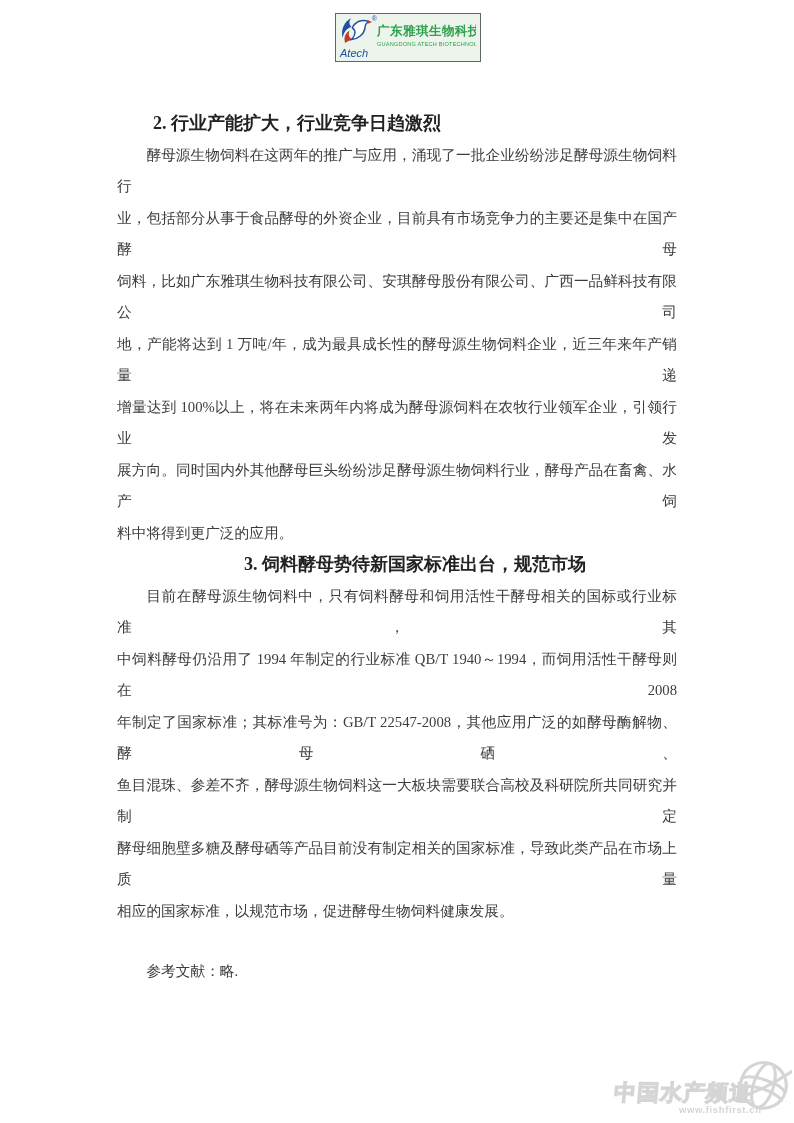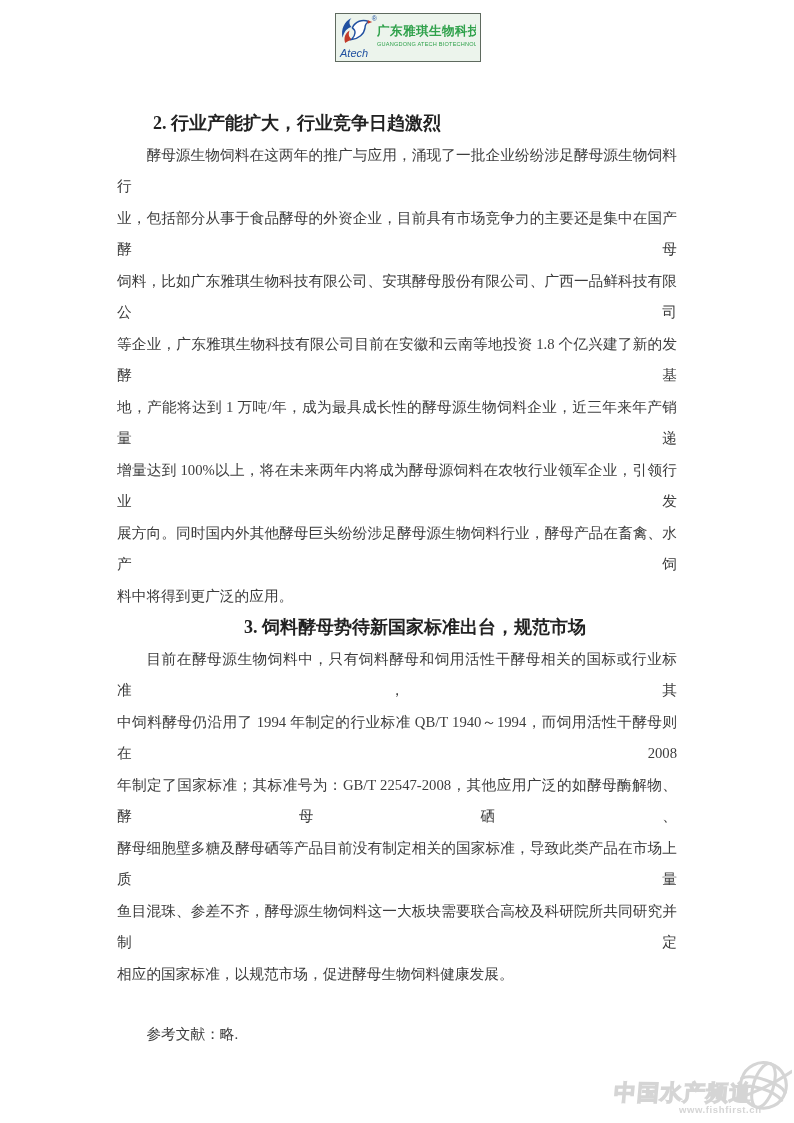--- a/index.html
+++ b/index.html
@@ -112,31 +112,30 @@
       <div class="company-cn">广东雅琪生物科技有限公司</div>
       <div class="company-en">GUANGDONG ATECH BIOTECHNOLOGY CO., LTD.</div>
     </div>
   </div>
 
   <div class="doc-body">
       <div class="doc-heading">2. 行业产能扩大，行业竞争日趋激烈</div>
       <div class="doc-line indent justify">酵母源生物饲料在这两年的推广与应用，涌现了一批企业纷纷涉足酵母源生物饲料行</div>
       <div class="doc-line justify">业，包括部分从事于食品酵母的外资企业，目前具有市场竞争力的主要还是集中在国产酵母</div>
       <div class="doc-line justify">饲料，比如广东雅琪生物科技有限公司、安琪酵母股份有限公司、广西一品鲜科技有限公司</div>
-      <div class="doc-line justify">等企业，广东雅琪生物科技有限公司目前在安徽和云南等地投资 1.8 个亿兴建了新的发酵基</div>
       <div class="doc-line justify">地，产能将达到 1 万吨/年，成为最具成长性的酵母源生物饲料企业，近三年来年产销量递</div>
       <div class="doc-line justify">增量达到 100%以上，将在未来两年内将成为酵母源饲料在农牧行业领军企业，引领行业发</div>
       <div class="doc-line justify">展方向。同时国内外其他酵母巨头纷纷涉足酵母源生物饲料行业，酵母产品在畜禽、水产饲</div>
       <div class="doc-line">料中将得到更广泛的应用。</div>
       <div class="doc-heading tight">3. 饲料酵母势待新国家标准出台，规范市场</div>
       <div class="doc-line indent justify">目前在酵母源生物饲料中，只有饲料酵母和饲用活性干酵母相关的国标或行业标准，其</div>
       <div class="doc-line justify">中饲料酵母仍沿用了 1994 年制定的行业标准 QB/T 1940～1994，而饲用活性干酵母则在 2008</div>
       <div class="doc-line justify">年制定了国家标准；其标准号为：GB/T 22547-2008，其他应用广泛的如酵母酶解物、酵母硒、</div>
+      <div class="doc-line justify">鱼目混珠、参差不齐，酵母源生物饲料这一大板块需要联合高校及科研院所共同研究并制定</div>
       <div class="doc-line justify">酵母细胞壁多糖及酵母硒等产品目前没有制定相关的国家标准，导致此类产品在市场上质量</div>
-      <div class="doc-line justify">鱼目混珠、参差不齐，酵母源生物饲料这一大板块需要联合高校及科研院所共同研究并制定</div>
       <div class="doc-line">相应的国家标准，以规范市场，促进酵母生物饲料健康发展。</div>
       <div class="doc-line indent spaced">参考文献：略.</div>
     </div>
 
   <div class="watermark">
     <svg class="globe" viewBox="0 0 60 60" width="57" height="57">
       <g fill="none" stroke="currentColor" stroke-width="3.2" stroke-linecap="round" transform="rotate(18 30 32)">
         <circle cx="30" cy="32" r="24"></circle>
         <ellipse cx="30" cy="32" rx="10.5" ry="24"></ellipse>
         <path d="M6,32 C14,24 46,24 54,32"></path>

